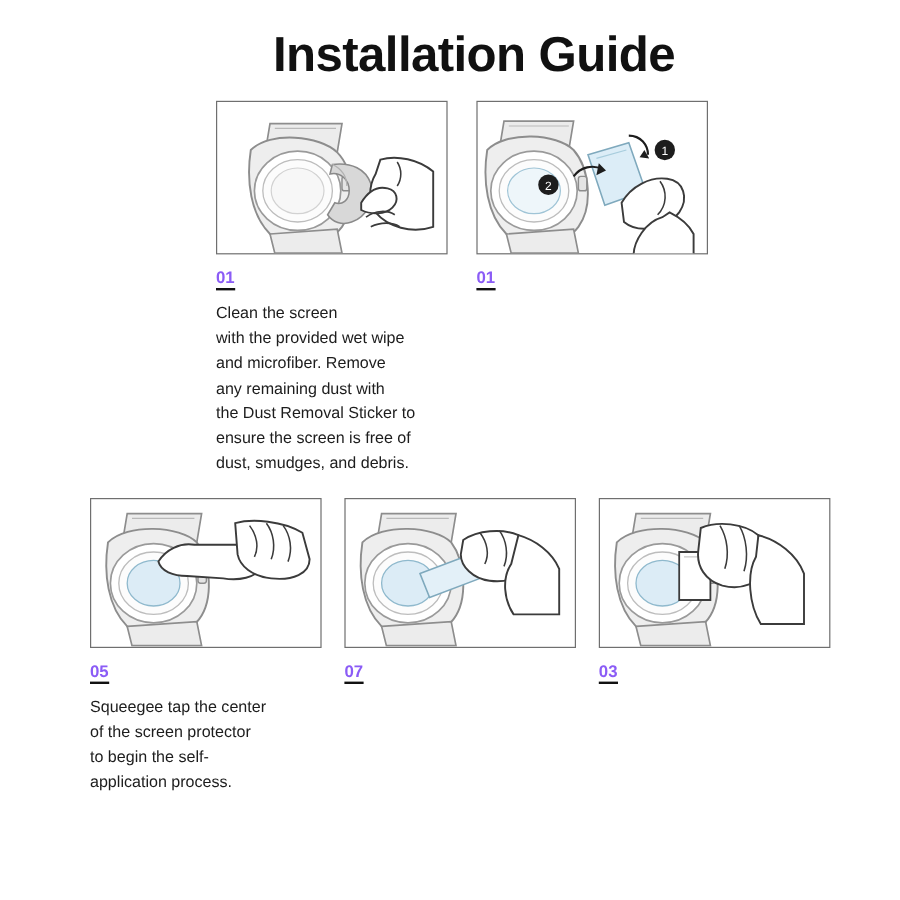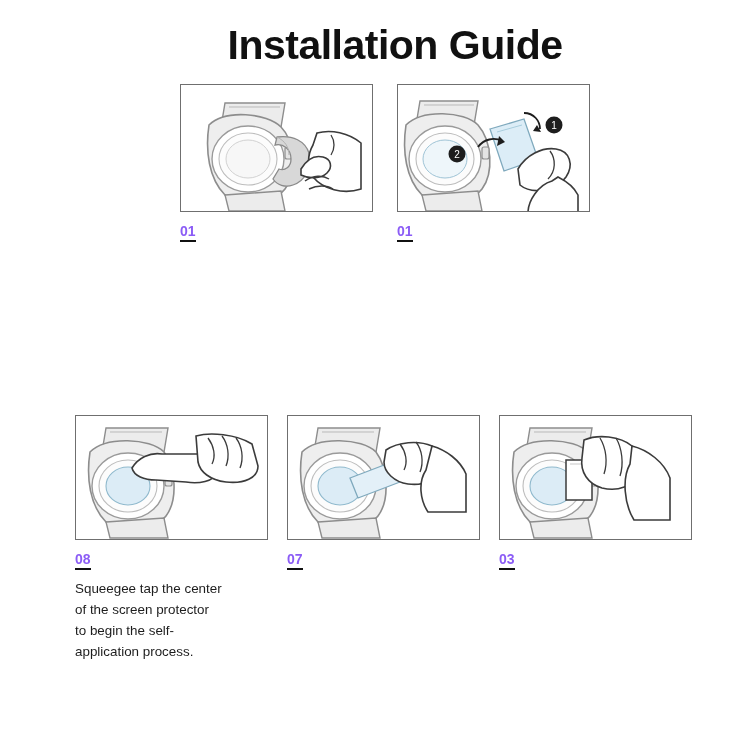--- a/index.html
+++ b/index.html
@@ -112,20 +112,27 @@
           <path d="M96 52 C104 56, 108 62, 108 70" fill="none" stroke="#b2b2b2" stroke-width="1"></path>
 
           <path d="M136 48 C150 44, 168 48, 180 58 L180 104 C162 110, 142 104, 132 92 C126 84, 126 70, 132 60 Z" fill="#ffffff" stroke="#3b3b3b" stroke-width="1.6"></path>
           <path d="M120 84 C126 74, 134 70, 142 72 C150 74, 152 82, 146 88 C140 94, 128 94, 120 90 Z" fill="#ffffff" stroke="#3b3b3b" stroke-width="1.6"></path>
           <path d="M124 96 C132 90, 142 90, 148 94" fill="none" stroke="#3b3b3b" stroke-width="1.4"></path>
           <path d="M128 104 C136 100, 146 100, 152 104" fill="none" stroke="#3b3b3b" stroke-width="1.4"></path>
           <path d="M150 50 C154 56, 154 64, 150 70" fill="none" stroke="#3b3b3b" stroke-width="1.3"></path>
         </svg>
       </div>
       <span class="stepnum">01</span>
+      <div class="steptext">Clean the screen
+with the provided wet wipe
+and microfiber. Remove
+any remaining dust with
+the Dust Removal Sticker to
+ensure the screen is free of
+dust, smudges, and debris.</div>
     </div>
 
     <div class="step">
       <div class="imgbox">
         <svg width="193" height="128" viewBox="0 0 193 128">
           <path d="M22 16 L80 16 L76 40 L18 40 Z" fill="#ececec" stroke="#8d8d8d" stroke-width="1.4"></path>
           <path d="M26 20 L76 20" stroke="#b9b9b9" stroke-width="1"></path>
           <path d="M8 40 C4 66, 8 94, 24 110 C42 124, 72 120, 84 104 C96 88, 94 56, 80 40 C66 26, 24 24, 8 40 Z" fill="#eeeeee" stroke="#8d8d8d" stroke-width="1.6"></path>
           <path d="M24 110 L80 106 L84 126 L28 126 Z" fill="#ececec" stroke="#8d8d8d" stroke-width="1.4"></path>
           <ellipse cx="47" cy="74" rx="36" ry="33" fill="#ffffff" stroke="#9a9a9a" stroke-width="1.4"></ellipse>
@@ -168,21 +175,21 @@
           <ellipse cx="52" cy="70" rx="22" ry="19" fill="#dcecf6" stroke="#8fb9cd" stroke-width="1.1"></ellipse>
           <rect x="89" y="58" width="7" height="12" rx="2" fill="#e4e4e4" stroke="#8d8d8d" stroke-width="1.2"></rect>
 
           <path d="M56 52 C62 42, 74 36, 86 38 L128 38 C140 38, 146 46, 142 56 C138 66, 122 68, 110 66 L80 64 C68 64, 58 60, 56 52 Z" fill="#ffffff" stroke="#3b3b3b" stroke-width="1.6"></path>
           <path d="M120 20 C134 16, 160 18, 176 28 L182 50 C182 62, 168 68, 150 66 C134 64, 124 56, 122 46 Z" fill="#ffffff" stroke="#3b3b3b" stroke-width="1.6"></path>
           <path d="M132 22 C138 30, 140 40, 136 48" fill="none" stroke="#3b3b3b" stroke-width="1.3"></path>
           <path d="M146 20 C152 28, 154 40, 150 50" fill="none" stroke="#3b3b3b" stroke-width="1.3"></path>
           <path d="M160 22 C166 30, 168 42, 164 52" fill="none" stroke="#3b3b3b" stroke-width="1.3"></path>
         </svg>
       </div>
-      <span class="stepnum">08</span>
+      <span class="stepnum">05</span>
       <div class="steptext">Squeegee tap the center
 of the screen protector
 to begin the self-
 application process.</div>
     </div>
 
     <div class="step">
       <div class="imgbox">
         <svg width="193" height="125" viewBox="0 0 193 125">
           <path d="M30 12 L92 12 L88 36 L26 36 Z" fill="#ececec" stroke="#8d8d8d" stroke-width="1.4"></path>

